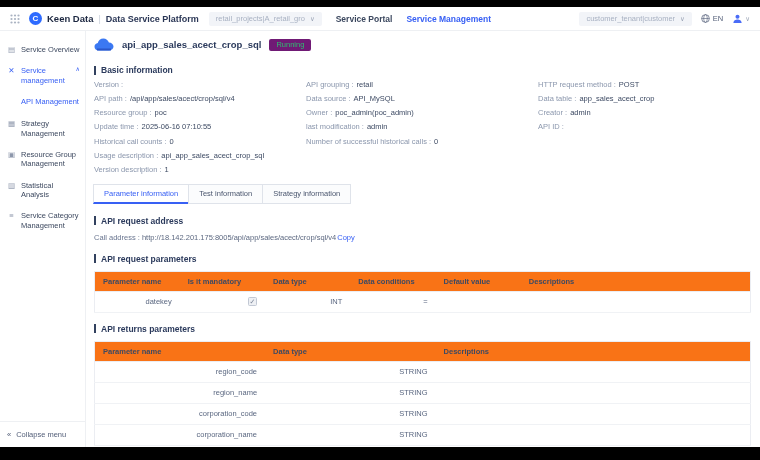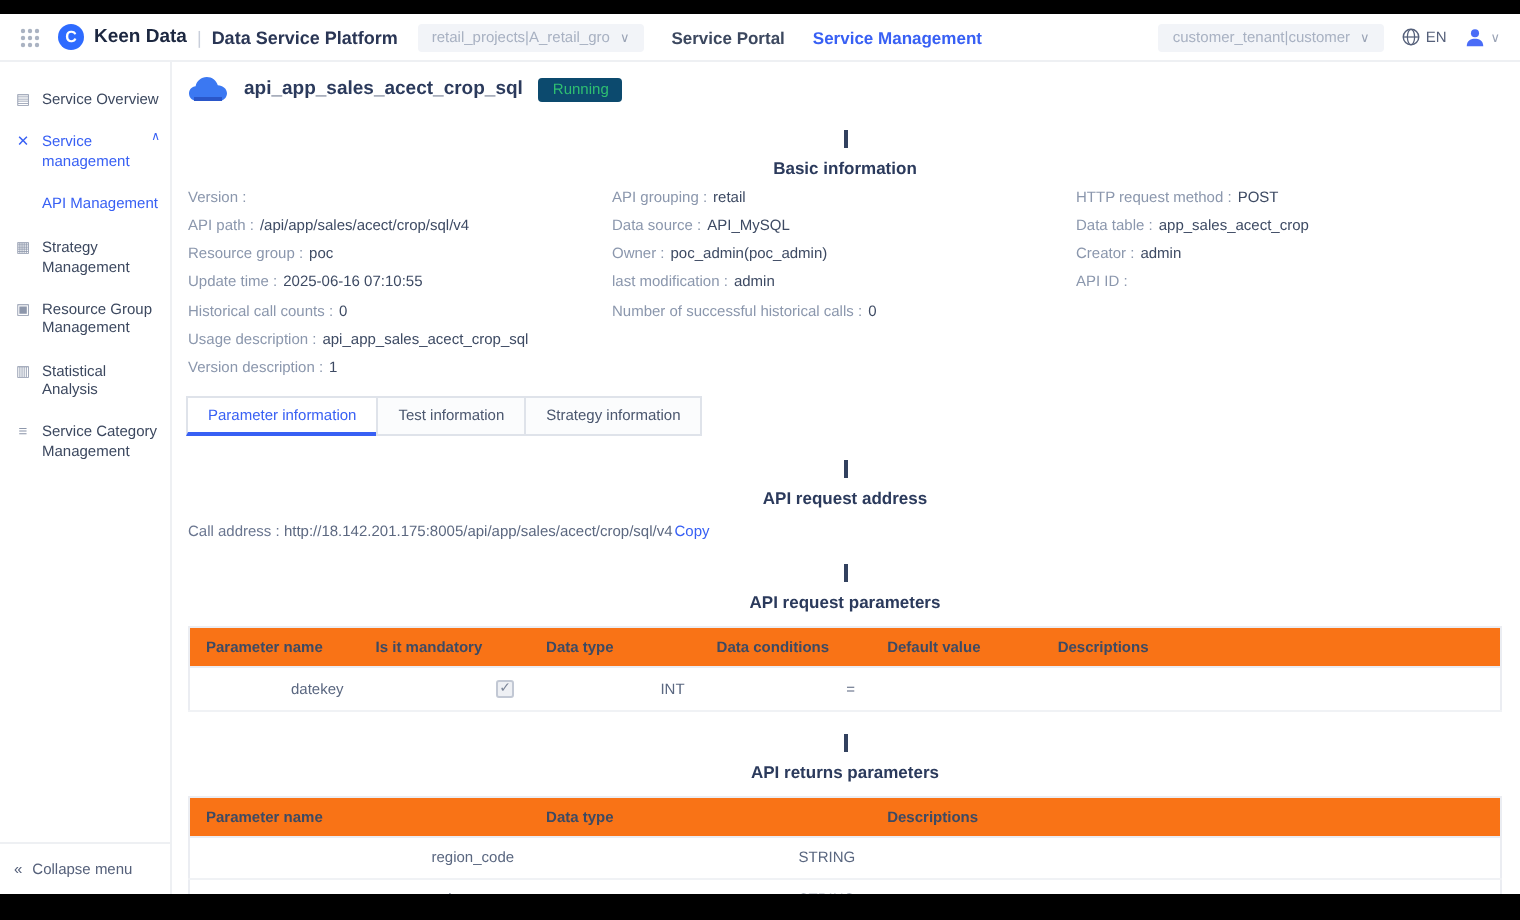--- a/index.html
+++ b/index.html
@@ -35,23 +35,23 @@
   .collapse { margin-top:auto; border-top:1px solid #eef0f3; padding:8px 7px; font-size:7.5px; color:#55607a; display:flex; gap:5px; align-items:center; cursor:pointer; }
 
   
   .main { flex:1; padding:4px 9px 0 8px; overflow:hidden; display:flex; flex-direction:column; }
   .crumb { font-size:7.5px; color:#7d889e; padding:3px 0 7px; }
   .crumb .sep { color:#c4cad6; margin:0 4px; }
   .crumb .colon { margin:0 3px 0 1px; }
 
   .api-head { display:flex; align-items:center; gap:8px; margin:3px 0 9px; }
   .api-name { font-size:9.5px; font-weight:bold; color:#2b3a5c; }
-  .badge { font-size:7.5px; color:#2fbf71; background:#0c4a6e; padding:1.5px 7px; border-radius:2px; }
-
-  .sec-title { display:flex; align-items:center; gap:5px; font-size:8.5px; font-weight:bold; color:#2b3a5c; margin:5px 0 5px;flex-direction:column; }
+  .badge { font-size:7.5px; color:#2fbf71; background:#701a75; padding:1.5px 7px; border-radius:2px; }
+
+  .sec-title { display:flex; align-items:center; gap:5px; font-size:8.5px; font-weight:bold; color:#2b3a5c; margin:5px 0 5px; }
   .sec-bar { width:2px; height:9px; background:#32415f; }
 
   .info-grid { display:grid; grid-template-columns:212px 232px 1fr; font-size:7.5px; }
   .info-col { display:flex; flex-direction:column; gap:4px; }
   .f-row { display:flex; gap:3px; line-height:1.35; }
   .fl { color:#8b97ad; white-space:nowrap; }
   .fl::after { content:"\00a0:"; }
   .fv { color:#3d4a63;text-align:right; }
   .extra { margin-top:4px; display:flex; flex-direction:column; gap:4px; font-size:7.5px; }
 

